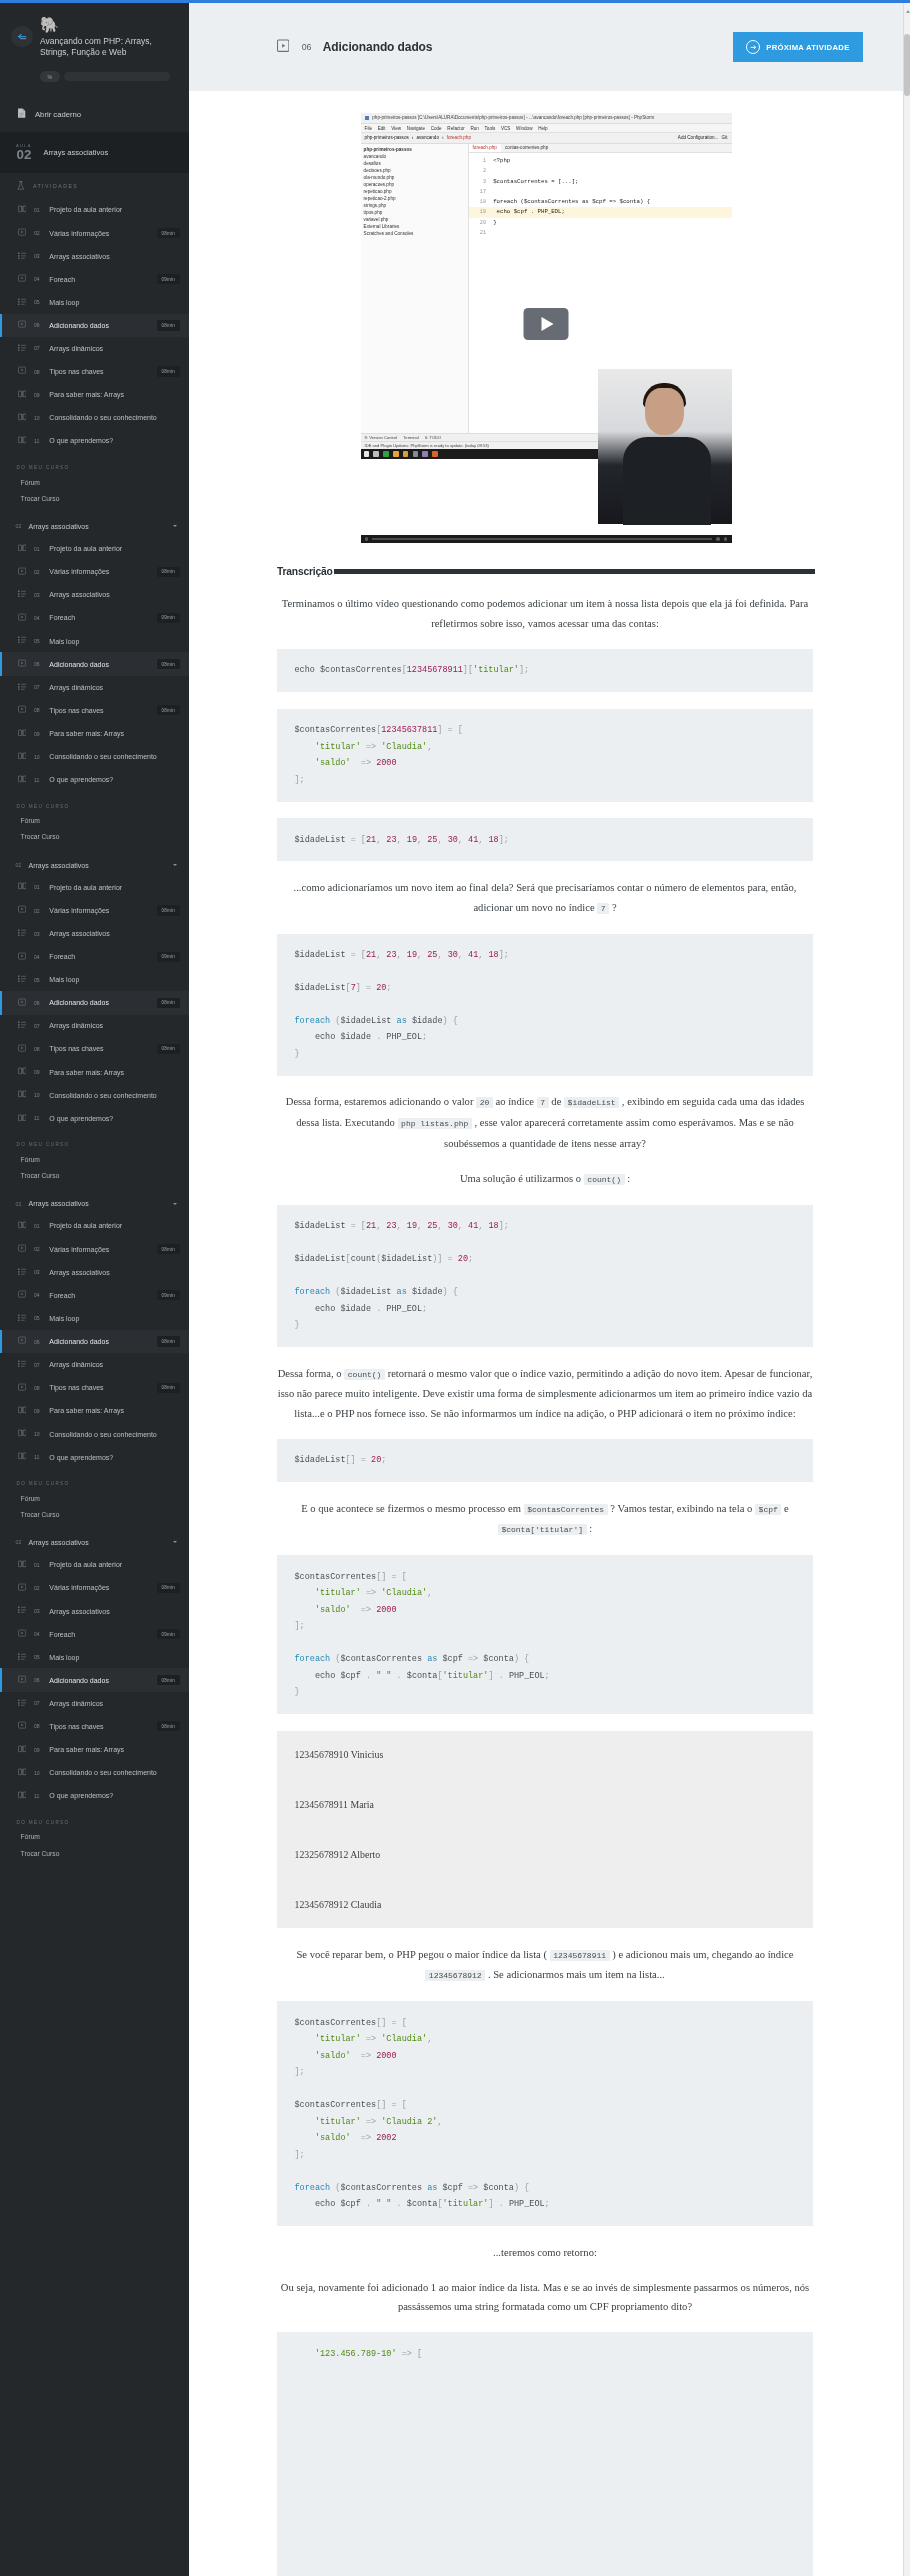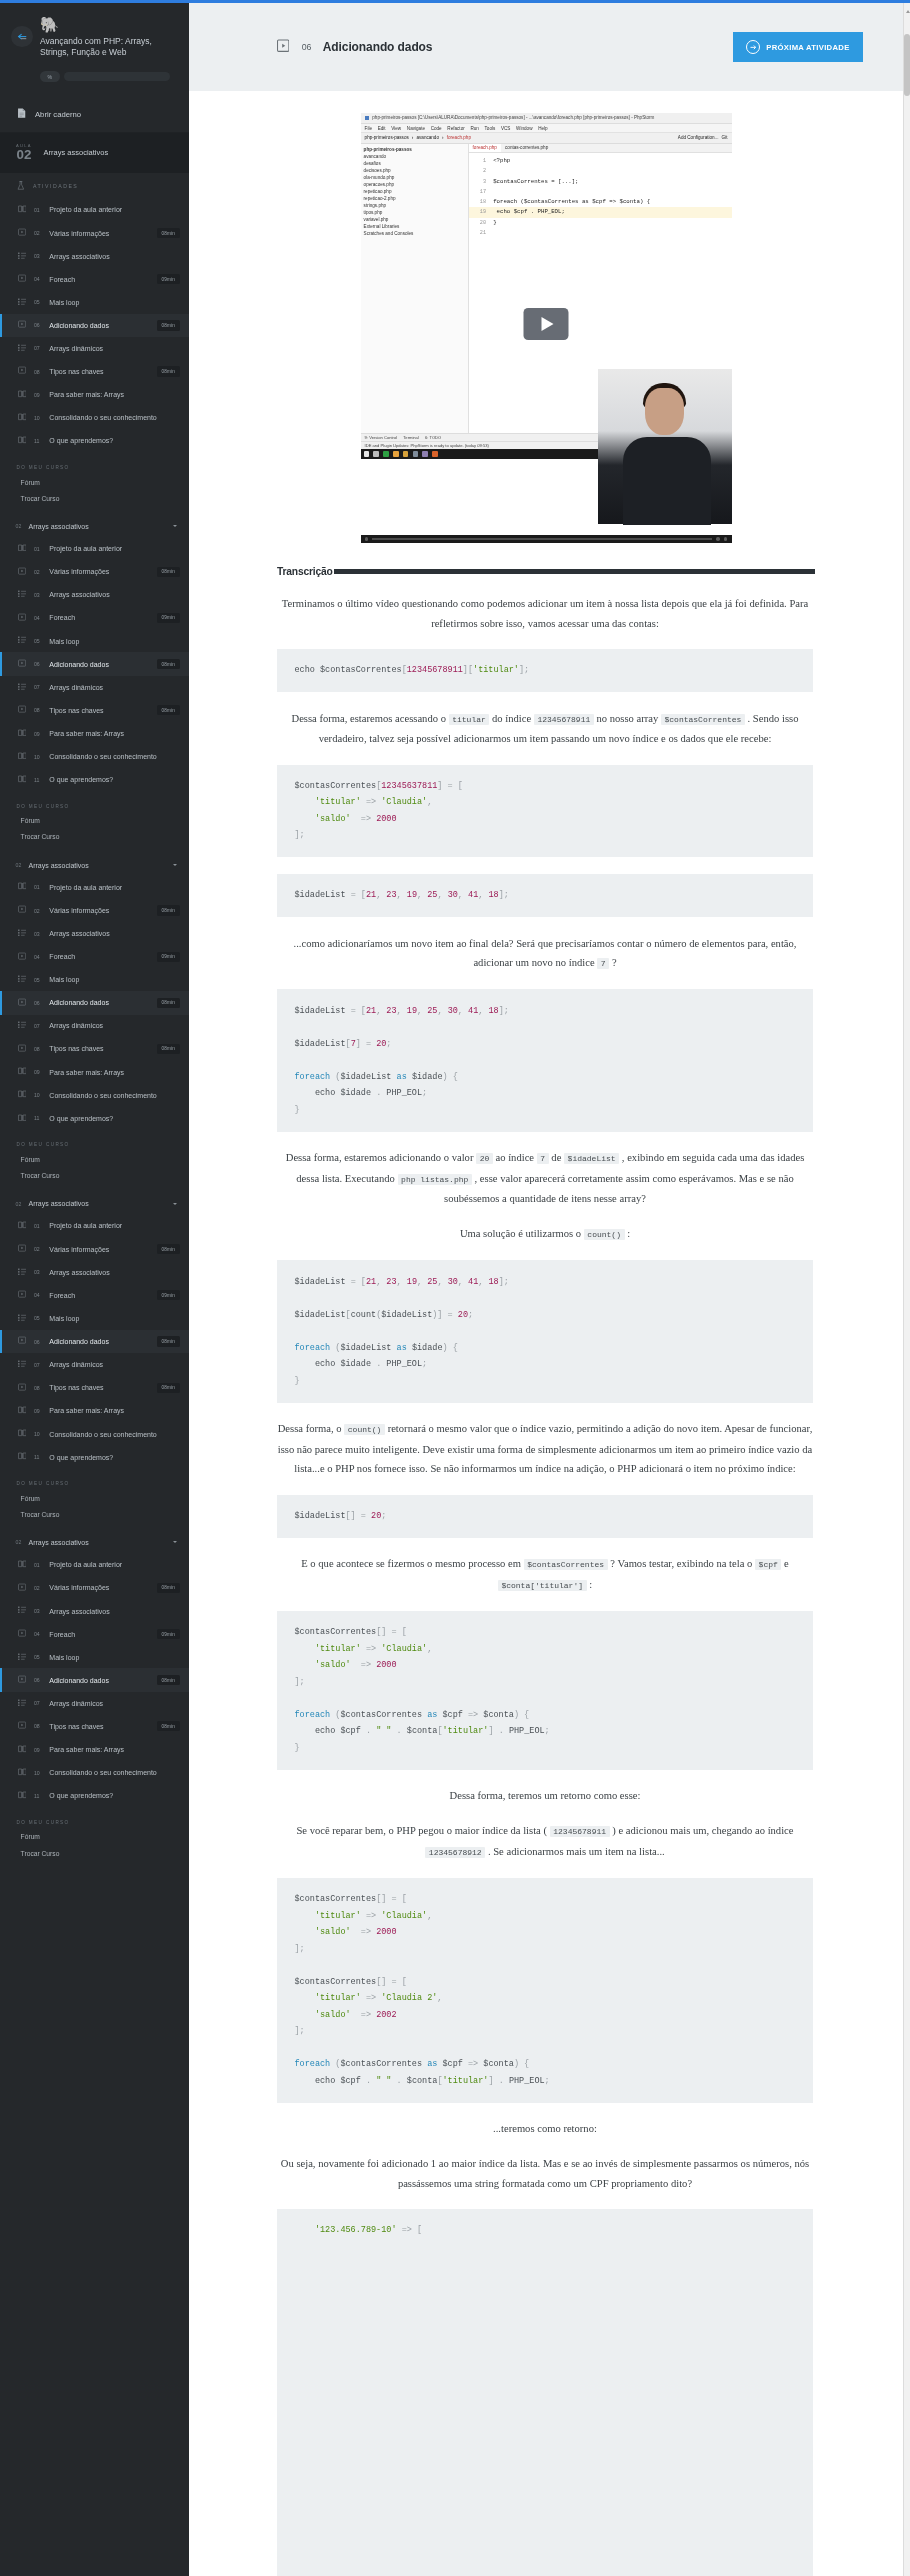--- a/index.html
+++ b/index.html
@@ -1123,21 +1123,20 @@
     </div>
 
     <div class="sec-heading">
       <h2>Transcrição</h2>
       <span class="bar"></span>
     </div>
 
     <div class="prose" id="transcript-body">
         <p>Terminamos o último vídeo questionando como podemos adicionar um item à nossa lista depois que ela já foi definida. Para refletirmos sobre isso, vamos acessar uma das contas:</p>
         <pre class="code"><span class="var">echo $contasCorrentes</span><span class="pun">[</span><span class="num">12345678911</span><span class="pun">][</span><span class="str">'titular'</span><span class="pun">];</span></pre>
-        <p>Dessa forma, estaremos acessando o <code class="inline">titular</code> do índice <code class="inline">12345678911</code> no nosso array <code class="inline">$contasCorrentes</code> . Sendo isso verdadeiro, talvez seja possível adicionarmos um item passando um novo índice e os dados que ele recebe:</p>
         <pre class="code"><span class="var">$contasCorrentes</span><span class="pun">[</span><span class="num">12345637811</span><span class="pun">] = [</span>
     <span class="str">'titular'</span> <span class="pun">=&gt;</span> <span class="str">'Claudia'</span><span class="pun">,</span>
     <span class="str">'saldo'</span>  <span class="pun">=&gt;</span> <span class="num">2000</span>
 <span class="pun">];</span></pre>
         <pre class="code"><span class="var">$idadeList</span> <span class="pun">= [</span><span class="num">21</span><span class="pun">,</span> <span class="num">23</span><span class="pun">,</span> <span class="num">19</span><span class="pun">,</span> <span class="num">25</span><span class="pun">,</span> <span class="num">30</span><span class="pun">,</span> <span class="num">41</span><span class="pun">,</span> <span class="num">18</span><span class="pun">];</span></pre>
         <p>...como adicionaríamos um novo item ao final dela? Será que precisaríamos contar o número de elementos para, então, adicionar um novo no índice <code class="inline">7</code> ?</p>
         <pre class="code"><span class="var">$idadeList</span> <span class="pun">= [</span><span class="num">21</span><span class="pun">,</span> <span class="num">23</span><span class="pun">,</span> <span class="num">19</span><span class="pun">,</span> <span class="num">25</span><span class="pun">,</span> <span class="num">30</span><span class="pun">,</span> <span class="num">41</span><span class="pun">,</span> <span class="num">18</span><span class="pun">];</span>
 
 <span class="var">$idadeList</span><span class="pun">[</span><span class="num">7</span><span class="pun">] =</span> <span class="num">20</span><span class="pun">;</span>
 
@@ -1157,21 +1156,27 @@
         <pre class="code"><span class="var">$idadeList</span><span class="pun">[] =</span> <span class="num">20</span><span class="pun">;</span></pre>
         <p>E o que acontece se fizermos o mesmo processo em <code class="inline">$contasCorrentes</code> ? Vamos testar, exibindo na tela o <code class="inline">$cpf</code> e <code class="inline">$conta['titular']</code> :</p>
         <pre class="code"><span class="var">$contasCorrentes</span><span class="pun">[] = [</span>
     <span class="str">'titular'</span> <span class="pun">=&gt;</span> <span class="str">'Claudia'</span><span class="pun">,</span>
     <span class="str">'saldo'</span>  <span class="pun">=&gt;</span> <span class="num">2000</span>
 <span class="pun">];</span>
 
 <span class="kw">foreach</span> <span class="pun">(</span><span class="var">$contasCorrentes</span> <span class="kw">as</span> <span class="var">$cpf</span> <span class="pun">=&gt;</span> <span class="var">$conta</span><span class="pun">) {</span>
     <span class="var">echo $cpf</span> <span class="pun">.</span> <span class="str">" "</span> <span class="pun">.</span> <span class="var">$conta</span><span class="pun">[</span><span class="str">'titular'</span><span class="pun">]</span> <span class="pun">.</span> <span class="var">PHP_EOL</span><span class="pun">;</span>
 <span class="pun">}</span></pre>
-        <p>Dessa forma, teremos um retorno como esse:</p>
+        <pre class="output">12345678910 Vinicius
+
+12345678911 Maria
+
+12325678912 Alberto
+
+12345678912 Claudia</pre>
         <p>Se você reparar bem, o PHP pegou o maior índice da lista ( <code class="inline">12345678911</code> ) e adicionou mais um, chegando ao índice <code class="inline">12345678912</code> . Se adicionarmos mais um item na lista...</p>
         <pre class="code"><span class="var">$contasCorrentes</span><span class="pun">[] = [</span>
     <span class="str">'titular'</span> <span class="pun">=&gt;</span> <span class="str">'Claudia'</span><span class="pun">,</span>
     <span class="str">'saldo'</span>  <span class="pun">=&gt;</span> <span class="num">2000</span>
 <span class="pun">];</span>
 
 <span class="var">$contasCorrentes</span><span class="pun">[] = [</span>
     <span class="str">'titular'</span> <span class="pun">=&gt;</span> <span class="str">'Claudia 2'</span><span class="pun">,</span>
     <span class="str">'saldo'</span>  <span class="pun">=&gt;</span> <span class="num">2002</span>
 <span class="pun">];</span>

